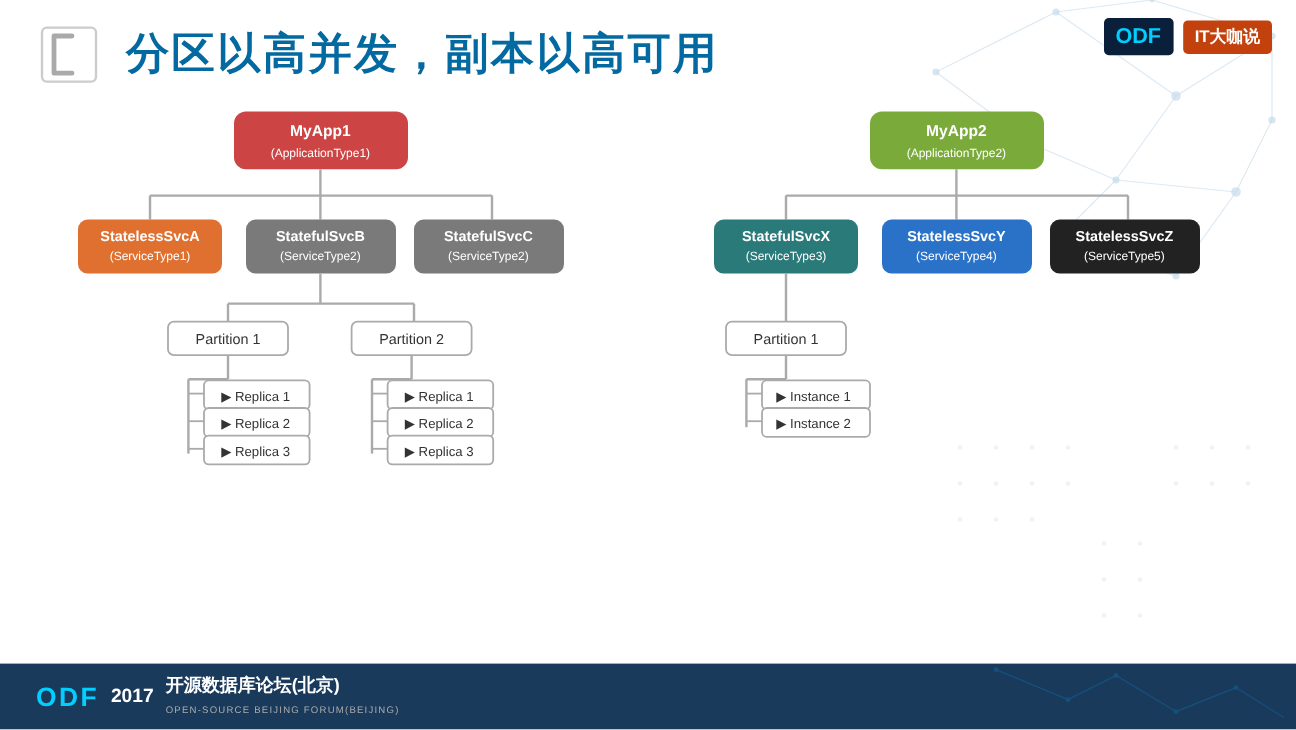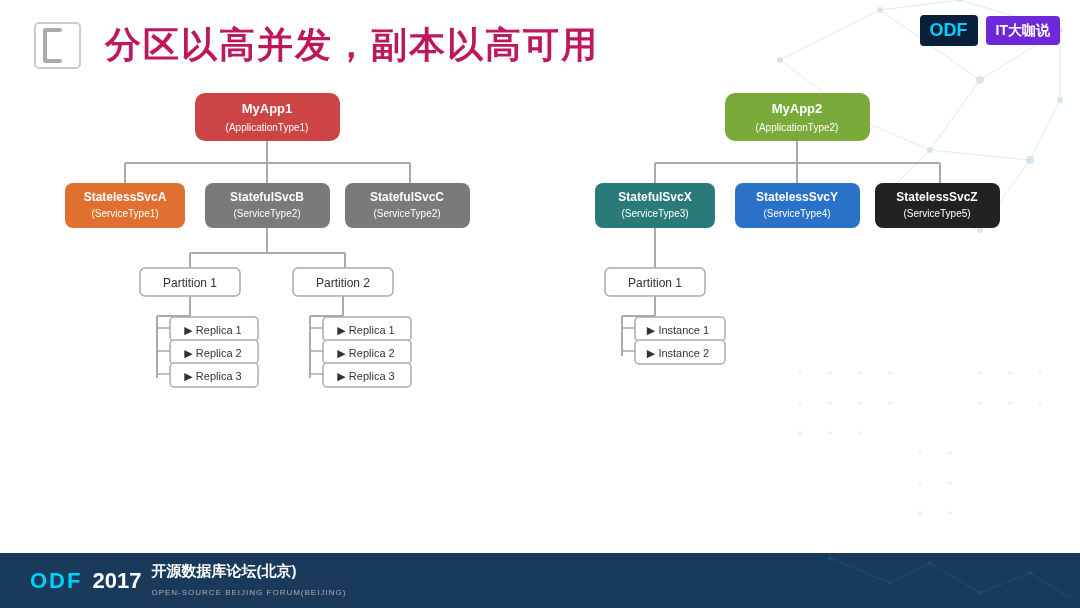--- a/index.html
+++ b/index.html
@@ -34,21 +34,21 @@
     .logo-bracket {
       width: 55px;
       height: 55px;
       margin-right: 20px;
       flex-shrink: 0;
     }
 
     .title-text {
       font-size: 36px;
       font-weight: bold;
-      color: #be185d;
+      color: #0369a1;
       letter-spacing: 2px;
     }
 
     .top-logos {
       position: absolute;
       top: 15px;
       right: 20px;
       display: flex;
       align-items: center;
       gap: 8px;
@@ -170,21 +170,21 @@
     <rect x="5" y="5" width="45" height="45" rx="4" fill="none" stroke="#cccccc" stroke-width="2"></rect>
     <path d="M30 12 L15 12 L15 43 L30 43" fill="none" stroke="#aaaaaa" stroke-width="4" stroke-linecap="round" stroke-linejoin="round"></path>
   </svg>
 
   <span class="title-text">分区以高并发，副本以高可用</span>
 
   <div class="top-logos">
     <div style="background:#0a1f3a; padding:5px 10px; border-radius:4px; display:flex; align-items:center; gap:4px;">
       <span style="color:#00cfff; font-weight:bold; font-size:18px;">ODF</span>
     </div>
-    <div style="background:#6d28d9; padding:5px 10px; border-radius:4px;">
+    <div style="background:#c2410c; padding:5px 10px; border-radius:4px;">
       <span style="color:white; font-weight:bold; font-size:14px;">IT大咖说</span>
     </div>
   </div>
 </div>
 
 <div class="main-content">
 
   <div class="diagram-section" style="flex:1; position:relative;">
     <svg width="460" height="370" viewBox="0 0 460 370" xmlns="http://www.w3.org/2000/svg">
 
@@ -320,20 +320,20 @@
       <circle cx="100" cy="5" r="2"></circle>
       <circle cx="160" cy="30" r="2"></circle>
       <circle cx="200" cy="10" r="2"></circle>
       <circle cx="250" cy="40" r="2"></circle>
       <circle cx="300" cy="20" r="2"></circle>
     </g>
   </svg>
 
   <div class="footer-logo">
     <span style="color:#00cfff; font-weight:900; font-size:22px; letter-spacing:2px;">ODF</span>
-    <span style="color:white; font-weight:900; font-size:22px;">2017</span>
+    <span style="color:white; font-weight:900; font-size:16px;">2017</span>
     <div style="">
       <span style="color:white; font-size:15px; font-weight:bold;">开源数据库论坛(北京)</span>
       <br>
       <span style="color:#aaaaaa; font-size:8px; letter-spacing:1px;">OPEN-SOURCE BEIJING FORUM(BEIJING)</span>
     </div>
   </div>
 </div>
 
 </body></html>

